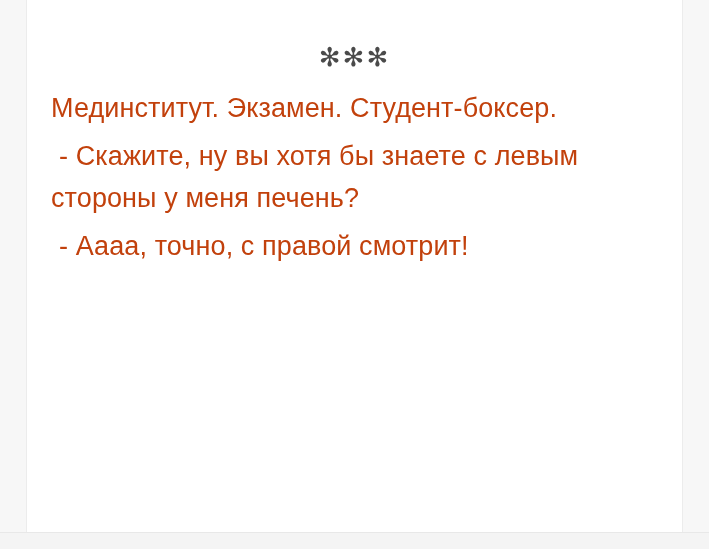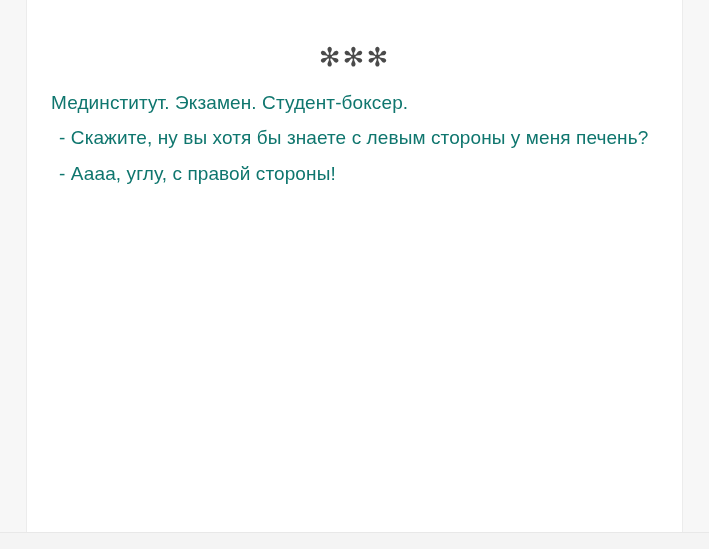--- a/index.html
+++ b/index.html
@@ -64,22 +64,22 @@
     text-align: center;
     color: #4a4a4a;
     font-size: 26px;
     letter-spacing: 2px;
     line-height: 1;
     margin: 8px 0 18px 0;
     font-family: "DejaVu Sans", sans-serif;
   }
 
   .joke {
-    color: #0f766e;
-    font-size: 19px;
+    color: #c2410c;
+    font-size: 27px;
     line-height: 1.55;
     letter-spacing: 0.1px;
   }
   .joke p {
     margin: 0 0 6px 0;
   }
   .joke p.indent {
     text-indent: 8px;
   }
 </style>
@@ -94,20 +94,20 @@
   <div class="gutter right"></div>
   <div class="edge-line right"></div>
 
   <div class="content">
 
     <div class="stars">✻✻✻</div>
 
     <div class="joke">
       <p>Мединститут. Экзамен. Студент-боксер.</p>
       <p class="indent"> - Скажите, ну вы хотя бы знаете с левым стороны у меня печень?</p>
-      <p class="indent"> - Аааа, углу, с правой стороны!</p>
+      <p class="indent"> - Аааа, точно, с правой смотрит!</p>
     </div>
 
   </div>
 
   <div class="bottom-bar"></div>
 
 </div>
 
 </body></html>

